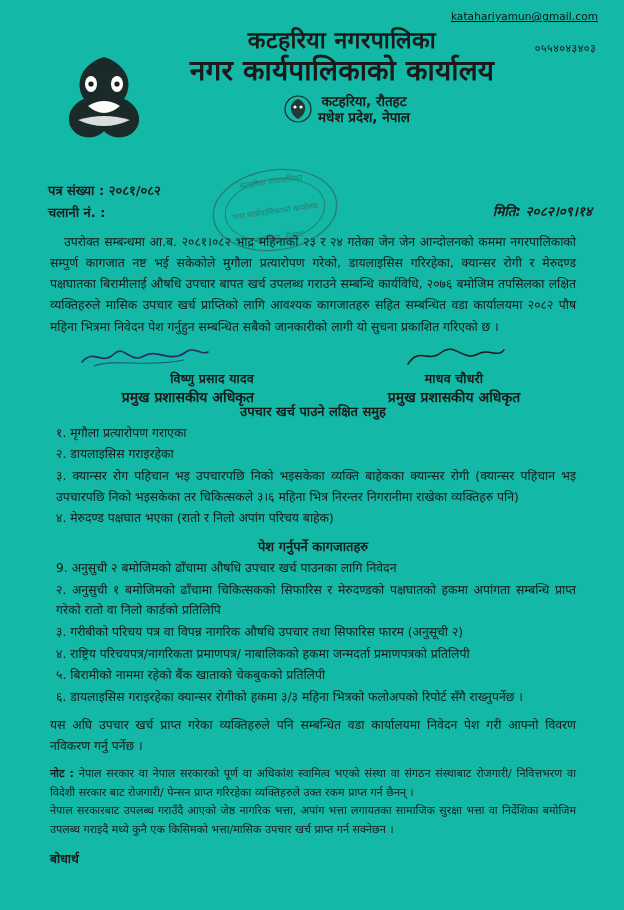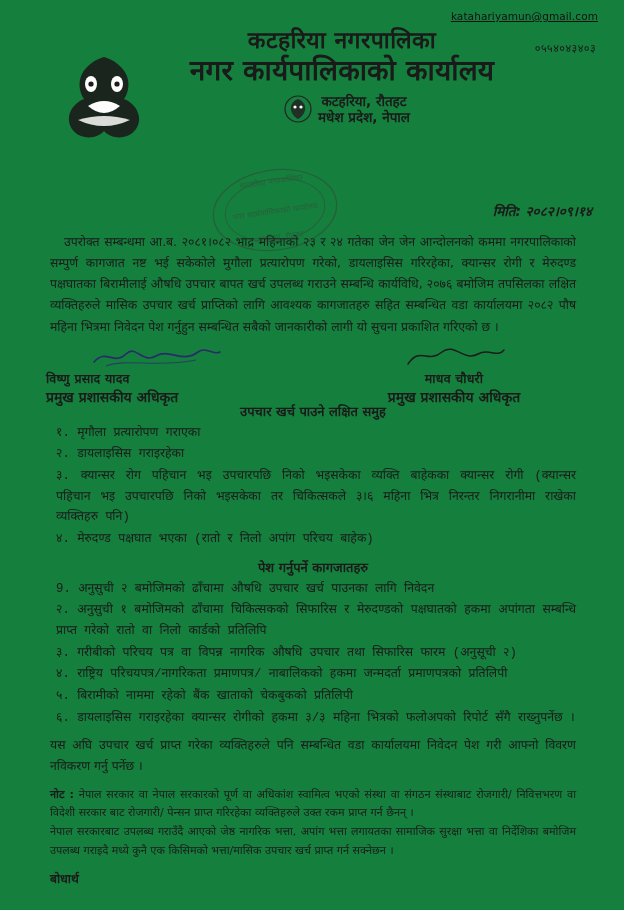--- a/index.html
+++ b/index.html
@@ -12,21 +12,21 @@
     height: 910px;
     font-family: "DejaVu Sans", sans-serif;
     color: #1a1a1a;
     position: relative;
     overflow: hidden;
   }
   .page {
     position: relative;
     width: 624px;
     height: 910px;
-    background: #15803d;
+    background: #14b8a6;
     box-sizing: border-box;
     padding: 8px 22px 0 22px;
   }
 
   
   .topline {
     display: flex;
     justify-content: flex-end;
     align-items: center;
     height: 16px;
@@ -146,24 +146,24 @@
   }
   .para { margin: 0 0 6px 0; text-indent: 14px; }
 
   .sig-area {
     position: relative;
     height: 56px;
     margin-top: 2px;
   }
   .sig-left {
     position: absolute;
-    left: 24px;
+    left: 12px;
     top: 0;
     width: 220px;
-    text-align: left;
+    text-align: right;
   }
   .sig-right {
     position: absolute;
     right: 48px;
     top: 0;
     width: 200px;
     text-align: center;
   }
   .scribble { height: 26px; }
   .scribble svg { display: block; margin: 0 auto; }
@@ -182,21 +182,20 @@
     font-weight: bold;
     padding: 0 26px 0 28px;
     margin: 2px 0 3px 0;
     text-align: center;
   }
   .list {
     font-size: 12.3px;
     line-height: 1.68;
     padding: 0 26px 0 34px;
     text-align: justify;
-    font-family: Liberation Mono, monospace;
   }
   .list-item { margin-bottom: 1px; }
 
   .block-note {
     font-size: 12.3px;
     line-height: 1.72;
     padding: 0 26px 0 28px;
     text-align: justify;
     margin-top: 7px;
   }
@@ -270,20 +269,24 @@
   <div class="refrow">
     <div class="stamp">
       <svg viewBox="0 0 150 96" width="150" height="96">
         <ellipse cx="75" cy="48" rx="62" ry="40" fill="none" stroke="#3a3a3a" stroke-width="1.4"></ellipse>
         <ellipse cx="75" cy="48" rx="50" ry="31" fill="none" stroke="#3a3a3a" stroke-width="1"></ellipse>
         <text x="75" y="22" font-size="8" text-anchor="middle" fill="#3a3a3a" font-family="DejaVu Sans, sans-serif">कटहरिया नगरपालिका</text>
         <text x="75" y="52" font-size="8" text-anchor="middle" fill="#3a3a3a" font-family="DejaVu Sans, sans-serif">नगर कार्यपालिकाको कार्यालय</text>
         <text x="75" y="78" font-size="8" text-anchor="middle" fill="#3a3a3a" font-family="DejaVu Sans, sans-serif">कटहरिया, रौतहट</text>
       </svg>
     </div>
+    <div class="refleft">
+      <div>पत्र संख्या : २०८१/०८२</div>
+      <div>चलानी नं. :</div>
+    </div>
     <div class="refright">मिति: २०८२।०९।१४</div>
   </div>
 
 
   <div class="body">
     <p class="para">उपरोक्त सम्बन्धमा आ.ब. २०८१।०८२ भाद्र महिनाको २३ र २४ गतेका जेन जेन आन्दोलनको कममा नगरपालिकाको सम्पुर्ण कागजात नष्ट भई सकेकोले मुगौला प्रत्यारोपण गरेको, डायलाइसिस गरिरहेका, क्यान्सर रोगी र मेरुदण्ड पक्षघातका बिरामीलाई औषधि उपचार बापत खर्च उपलब्ध गराउने सम्बन्धि कार्यविधि, २०७६ बमोजिम तपसिलका लक्षित व्यक्तिहरुले मासिक उपचार खर्च प्राप्तिको लागि आवश्यक कागजातहरु सहित सम्बन्धित वडा कार्यालयमा २०८२ पौष महिना भित्रमा निवेदन पेश गर्नुहुन सम्बन्धित सबैको जानकारीको लागी यो सुचना प्रकाशित गरिएको छ ।</p>
   </div>
 
   <div class="sig-area">
     <div class="sig-left">

